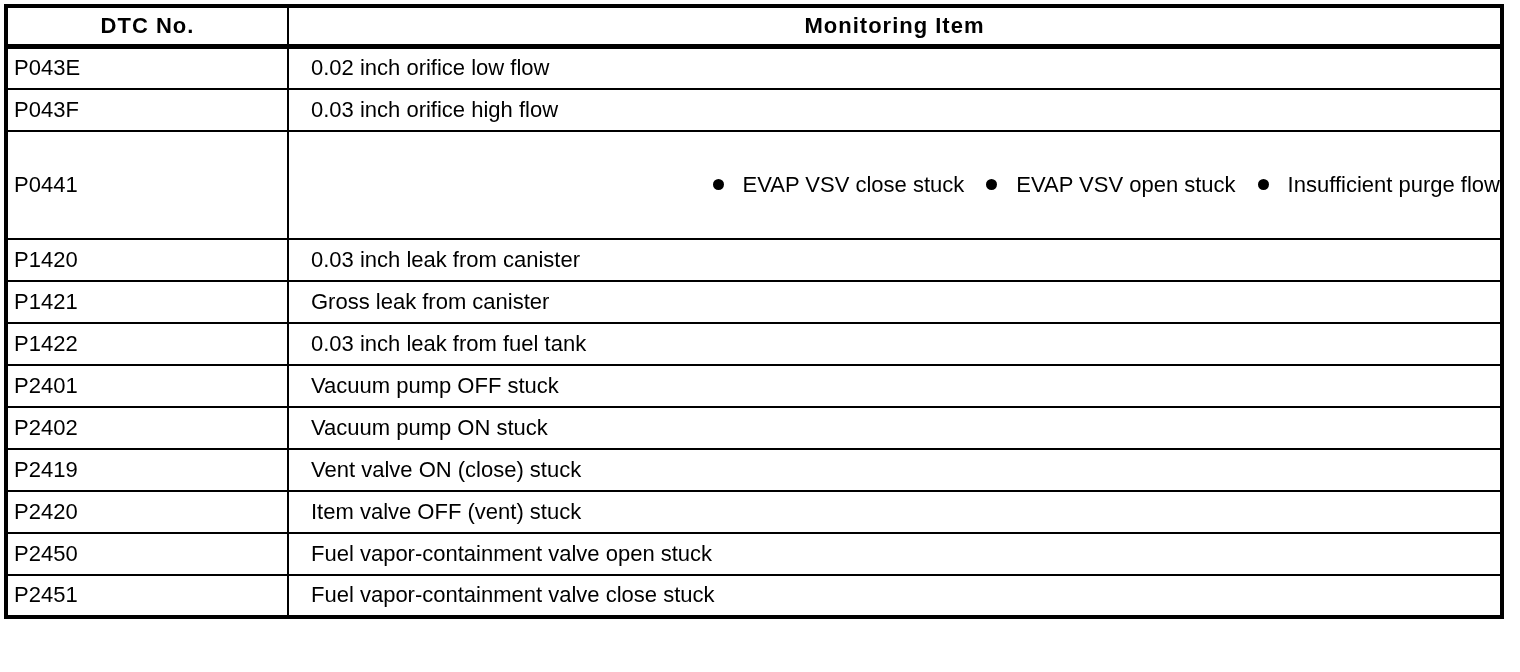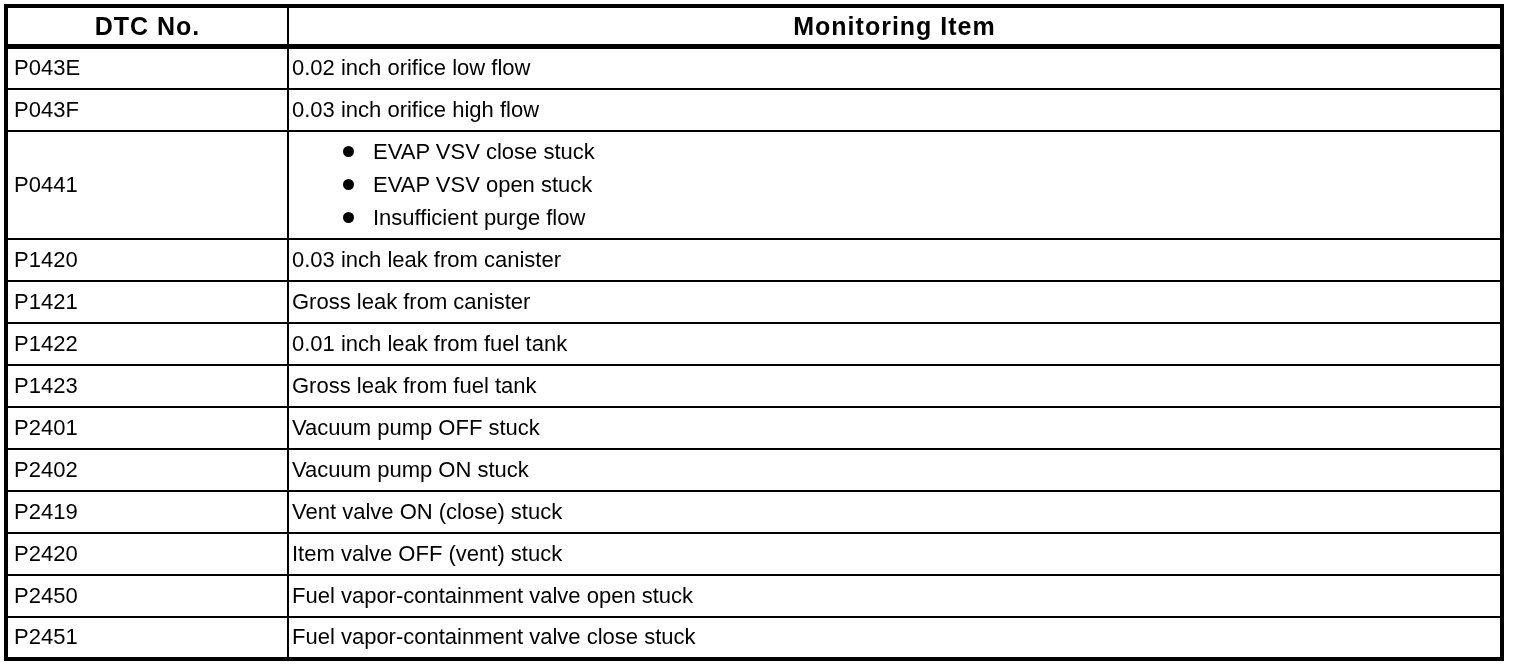--- a/index.html
+++ b/index.html
@@ -19,42 +19,41 @@
     border-collapse: collapse;
     width: 1500px;
     table-layout: fixed;
     border: 4px solid #000000;
   }
   col.col-dtc { width: 282px; }
   thead th {
     border: 2px solid #000000;
     border-bottom: 5px solid #000000;
     height: 36px;
-    font-size: 25px;
+    font-size: 22px;
     font-weight: bold;
     letter-spacing: 1px;
     text-align: center;
     vertical-align: middle;
     padding: 0;
   }
   tbody td {
     border: 2px solid #000000;
     font-size: 22px;
     vertical-align: middle;
     padding: 0;
   }
   tr.row { height: 42px; margin-left: 16px; }
   tr.row-bullets { height: 108px; }
   td.dtc { padding-left: 6px; }
-  td.item { padding-left: 3px; }
+  td.item { padding-left: 22px; }
   td.item-bullets { padding-left: 0; }
   .bullets {
     display: flex;
-    flex-direction: column;
-    justify-content: space-between;
+    justify-content: flex-end;
     padding-left: 32px;
   }
   .bullet-line {
     display: flex;
     align-items: center;
     height: 33px;
   }
   .bullet-dot {
     flex: 0 0 auto;
     width: 11px;
@@ -110,25 +109,21 @@
       <tr class="row">
         <td class="dtc">P1420</td>
         <td class="item">0.03 inch leak from canister</td>
       </tr>
       <tr class="row">
         <td class="dtc">P1421</td>
         <td class="item">Gross leak from canister</td>
       </tr>
       <tr class="row">
         <td class="dtc">P1422</td>
-        <td class="item">0.01 inch leak from fuel tank</td>
-      </tr>
-      <tr class="row">
-        <td class="dtc">P1423</td>
-        <td class="item">Gross leak from fuel tank</td>
+        <td class="item">0.03 inch leak from fuel tank</td>
       </tr>
       <tr class="row">
         <td class="dtc">P2401</td>
         <td class="item">Vacuum pump OFF stuck</td>
       </tr>
       <tr class="row">
         <td class="dtc">P2402</td>
         <td class="item">Vacuum pump ON stuck</td>
       </tr>
       <tr class="row">

